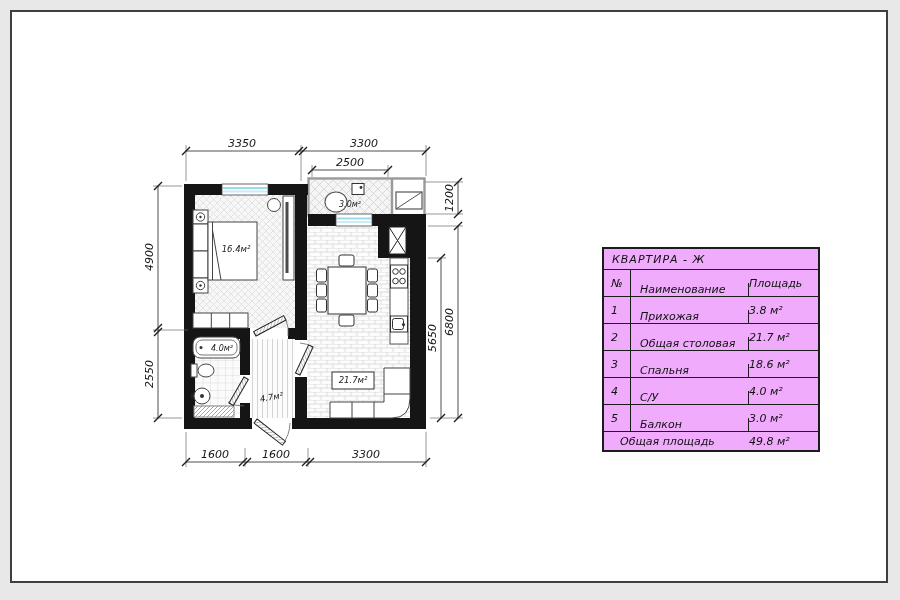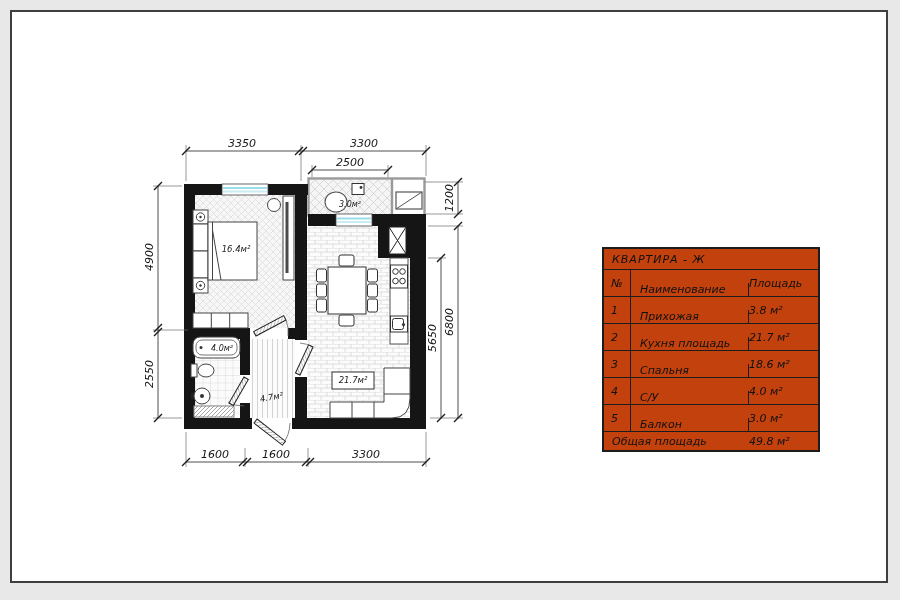--- a/index.html
+++ b/index.html
@@ -6,30 +6,30 @@
             font-family:"DejaVu Sans",sans-serif;}
   .paper{position:absolute;left:10px;top:10px;width:874px;height:569px;background:#fff;
          border:2px solid #3f3f3f;}
   svg{position:absolute;left:0;top:0;}
   svg text{font-family:"DejaVu Sans",sans-serif;}
   .dimtx{font-style:italic;font-size:11px;fill:#161616;text-anchor:middle;}
   .room{font-style:italic;font-size:8.5px;fill:#1c1c1c;text-anchor:middle;}
   .room-sm{font-style:italic;font-size:8px;fill:#1c1c1c;text-anchor:middle;}
 
   
-  .tbl{position:absolute;left:602px;top:247px;width:214px;background:#c2410c;
+  .tbl{position:absolute;left:602px;top:247px;width:214px;background:#f0abfc;
        border:2px solid #1c1c1c;font-style:italic;font-size:11px;color:#111;}
   .tbl .row{display:flex;align-items:center;border-top:1px solid #1c1c1c;min-height:18px;}
   .tbl-title{height:20px;display:flex;align-items:center;padding-left:8px;letter-spacing:1px;}
   .c-num{width:27px;padding-left:7px;box-sizing:border-box;border-right:1px solid #1c1c1c;
          align-self:stretch;display:flex;align-items:center;}
   .c-name{flex:1;padding-left:9px;border-right:1px solid #1c1c1c;align-self:stretch;
           display:flex;align-items:center;margin-top:13px;}
   .c-area{width:69px;}
-  .tbl-foot .c-foot-name{flex:1;padding-left:8px;}
+  .tbl-foot .c-foot-name{flex:1;padding-left:16px;}
 </style>
 </head>
 <body>
 
 <div class="paper"></div>
 
 <svg width="900" height="600" viewBox="0 0 900 600">
   <defs>
     <pattern id="pcross" width="7" height="7" patternUnits="userSpaceOnUse">
       <rect width="7" height="7" fill="#f7f7f7"></rect>
@@ -267,21 +267,21 @@
     <span class="c-area">Площадь</span>
   </div>
   <div id="t-rows">
       <div class="row">
         <span class="c-num">1</span>
         <span class="c-name">Прихожая</span>
         <span class="c-area">3.8 м²</span>
       </div>
       <div class="row">
         <span class="c-num">2</span>
-        <span class="c-name">Кухня площадь</span>
+        <span class="c-name">Общая столовая</span>
         <span class="c-area">21.7 м²</span>
       </div>
       <div class="row">
         <span class="c-num">3</span>
         <span class="c-name">Спальня</span>
         <span class="c-area">18.6 м²</span>
       </div>
       <div class="row">
         <span class="c-num">4</span>
         <span class="c-name">С/У</span>

